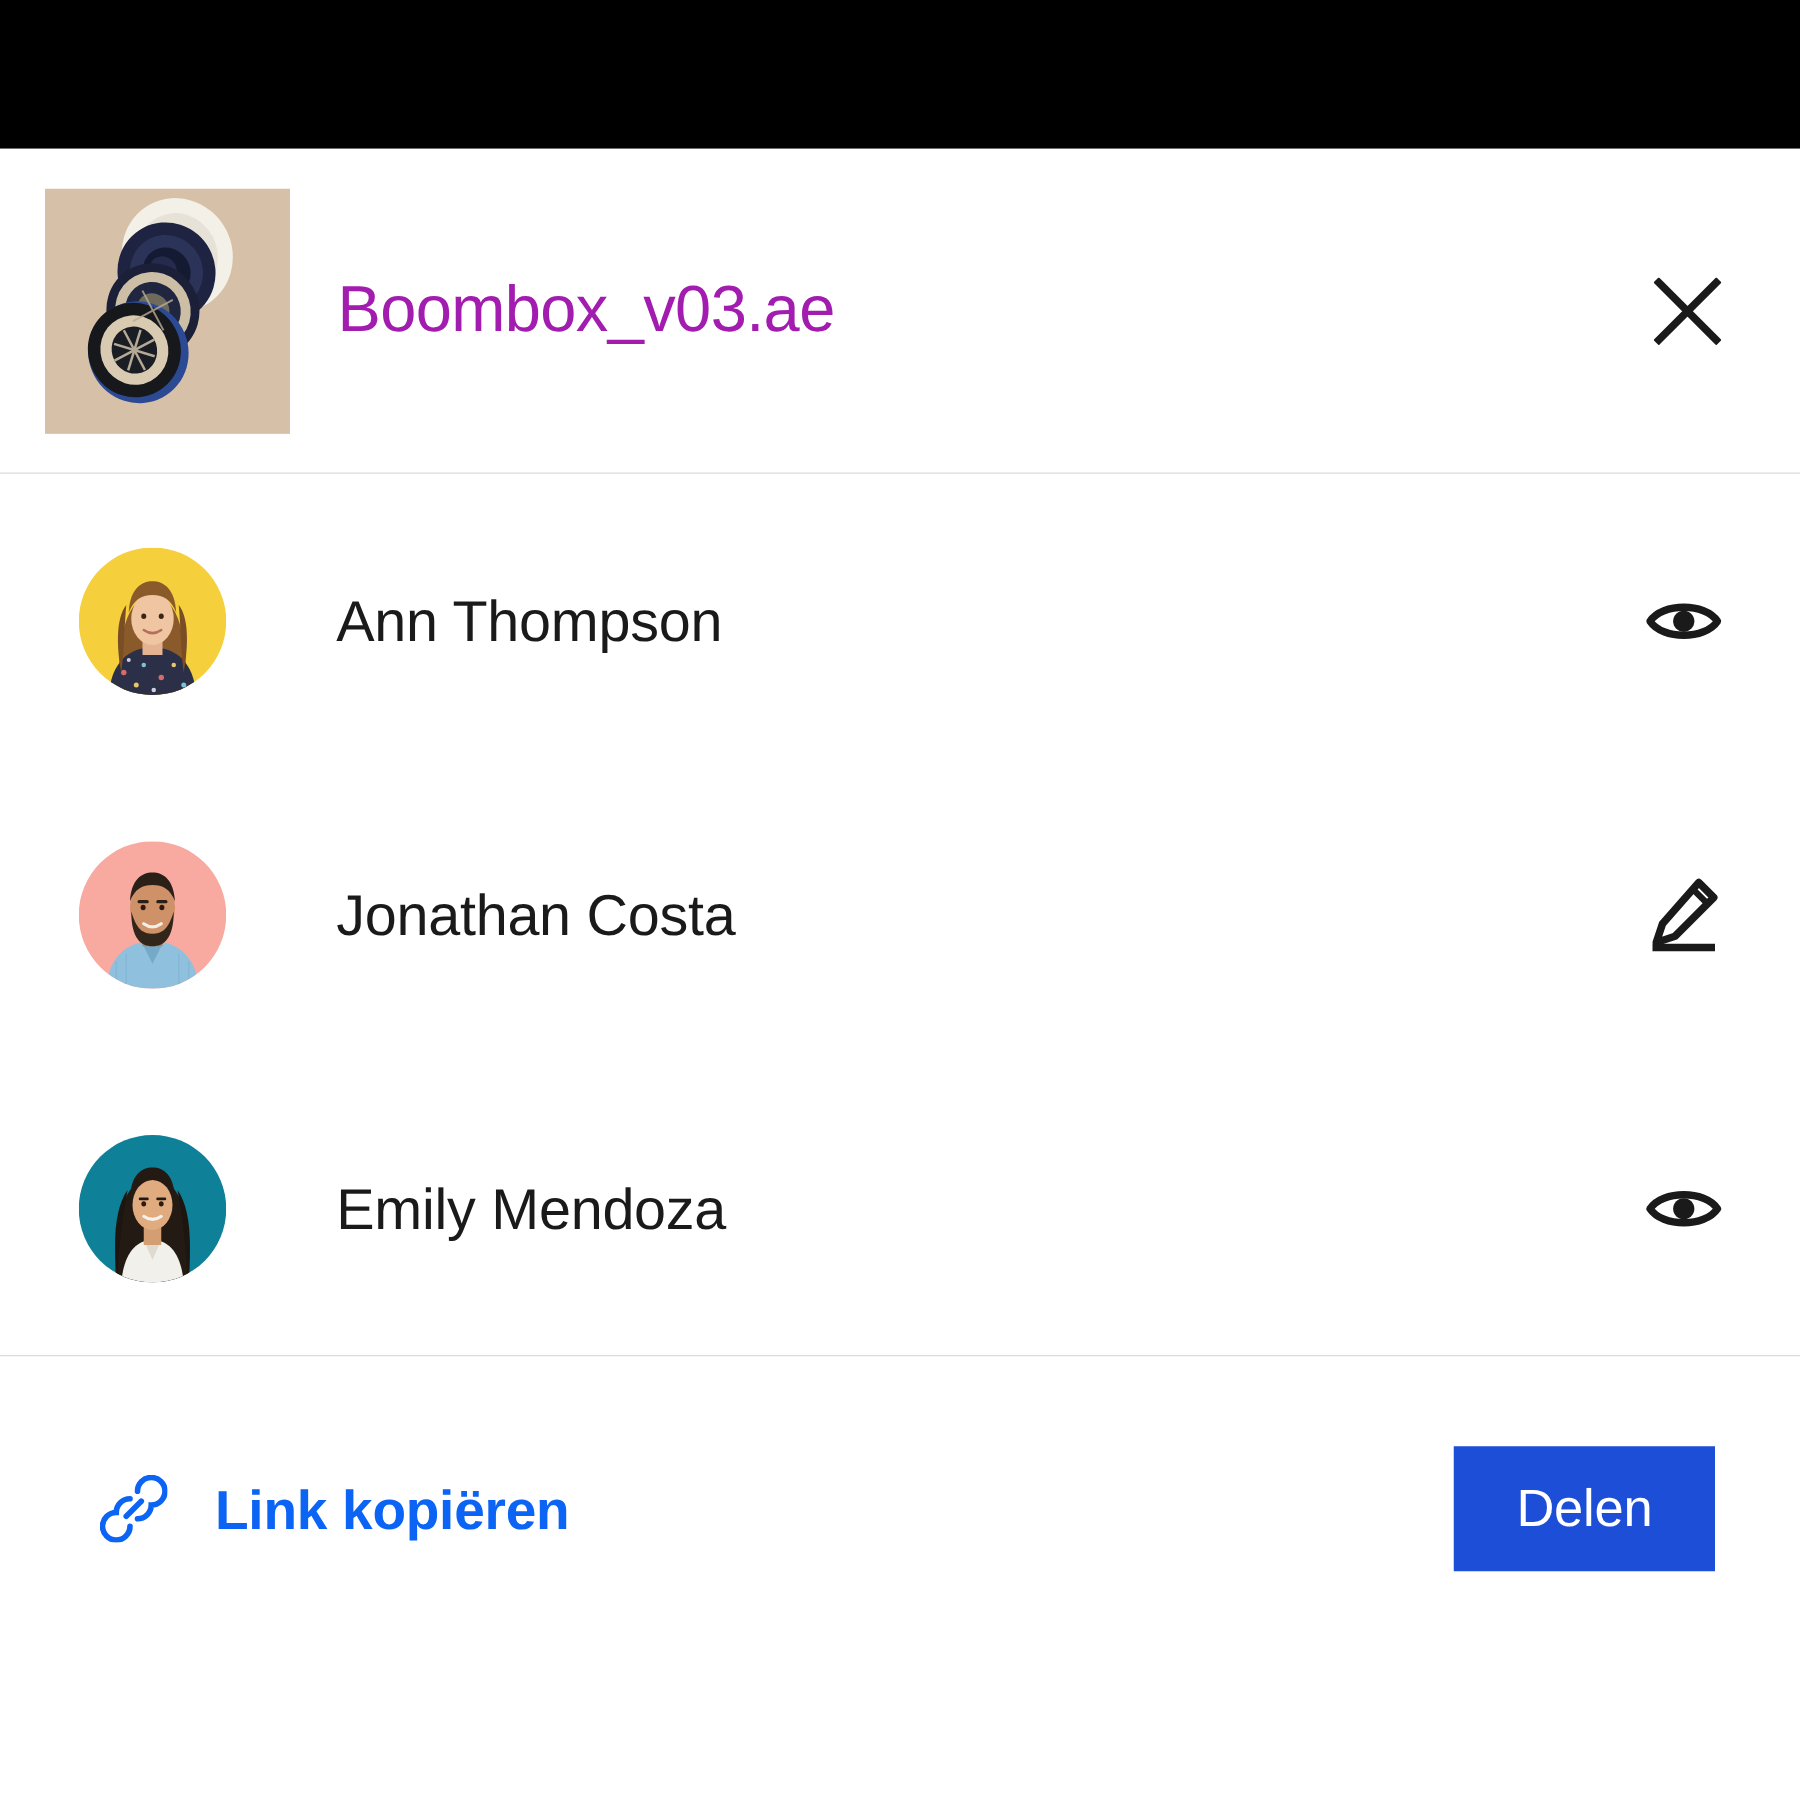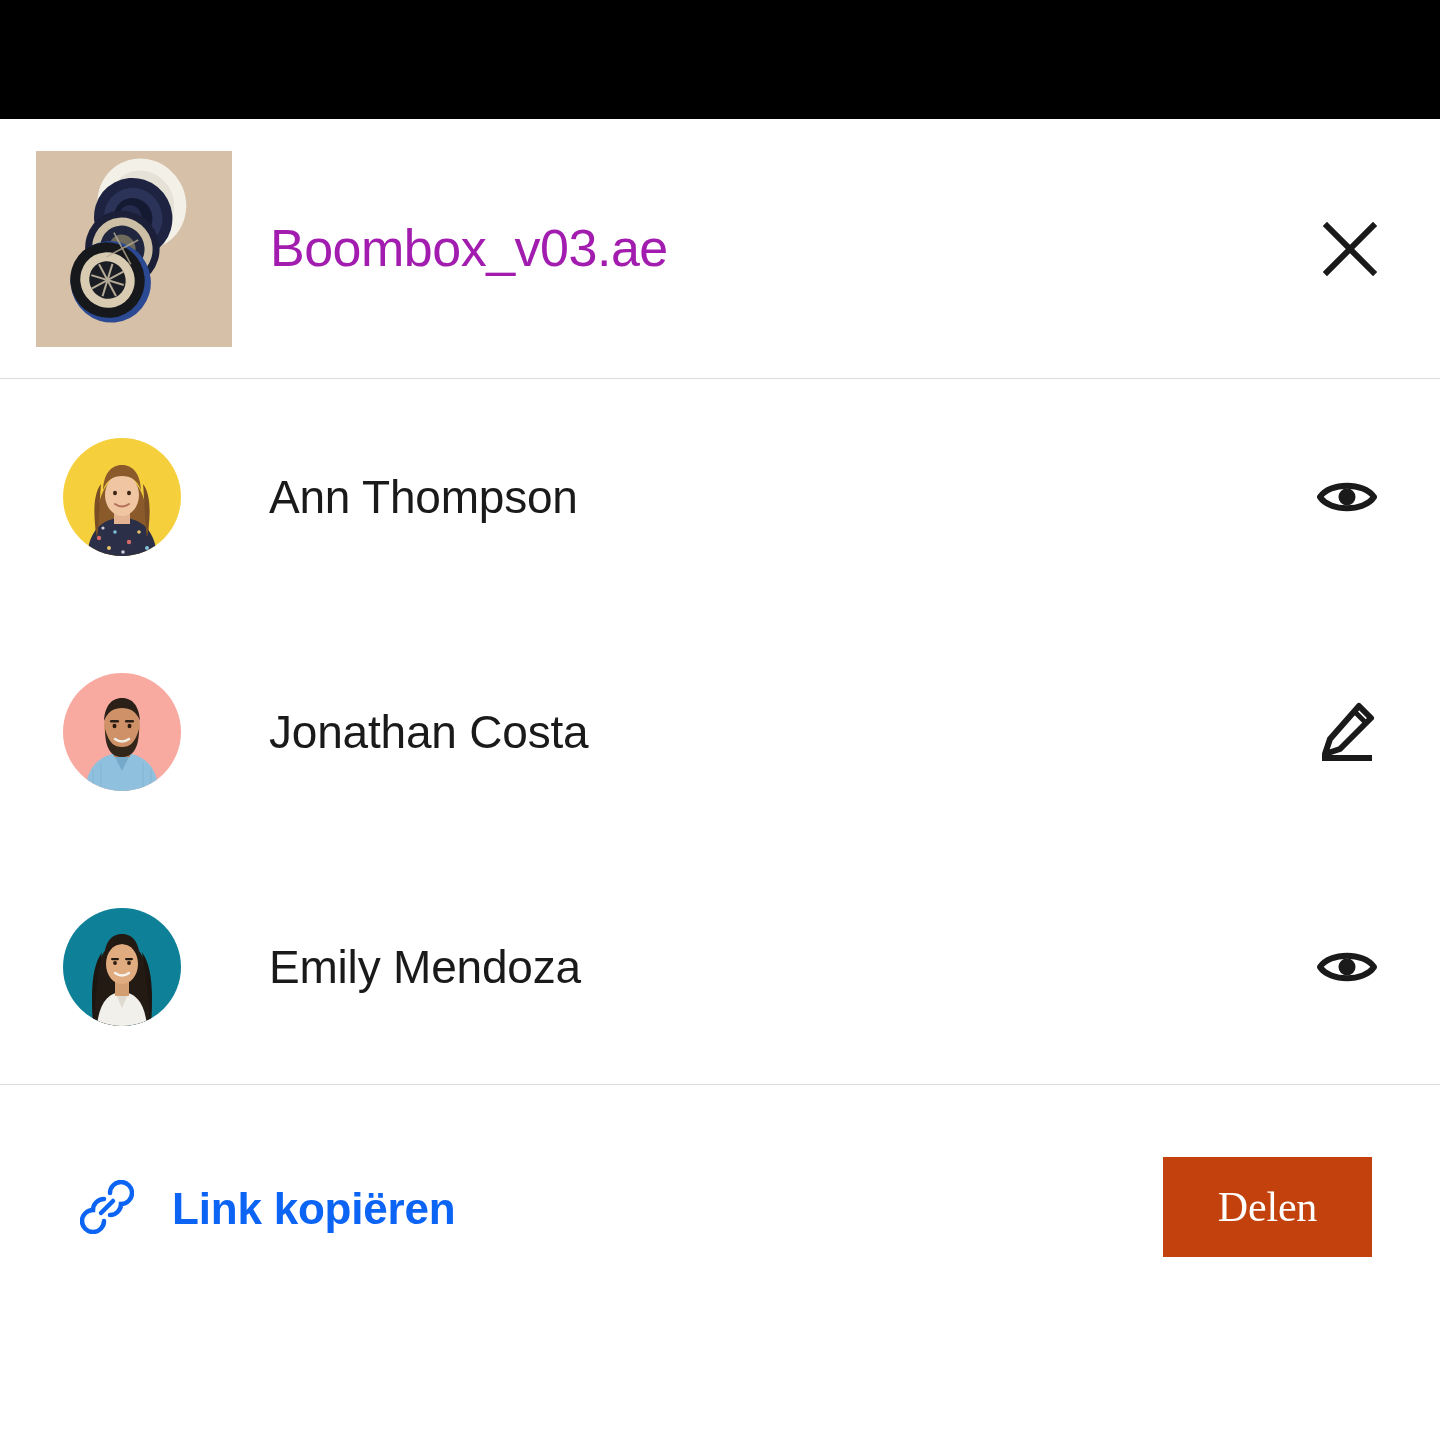--- a/index.html
+++ b/index.html
@@ -164,25 +164,25 @@
     font-weight: bold;
     color: #0b64f4;
     letter-spacing: -0.2px;
     white-space: nowrap;
   }
   .footer-spacer { flex: 1 1 auto; }
 
   .share-btn {
     width: 209px;
     height: 100px;
-    background: #c2410c;
+    background: #1d4ed8;
     color: #ffffff;
     border: 0;
     border-radius: 0;
-    font-family: Liberation Serif, serif;
+    font-family: Liberation Sans, sans-serif;
     font-size: 42px;
     letter-spacing: -0.2px;
     cursor: pointer;
     display: flex;
     align-items: center;
     justify-content: center;
   }
 </style>
 </head>
 <body>

